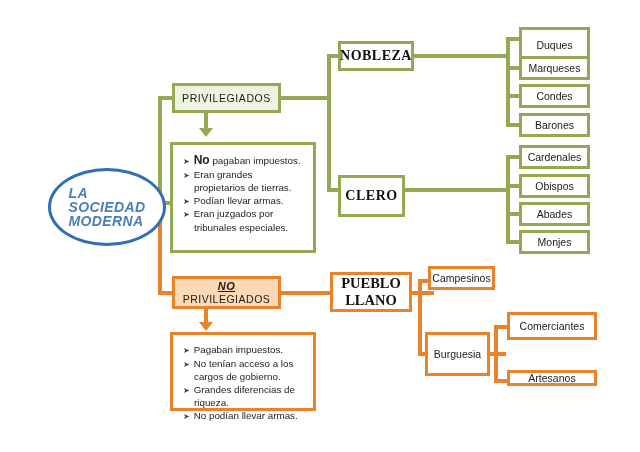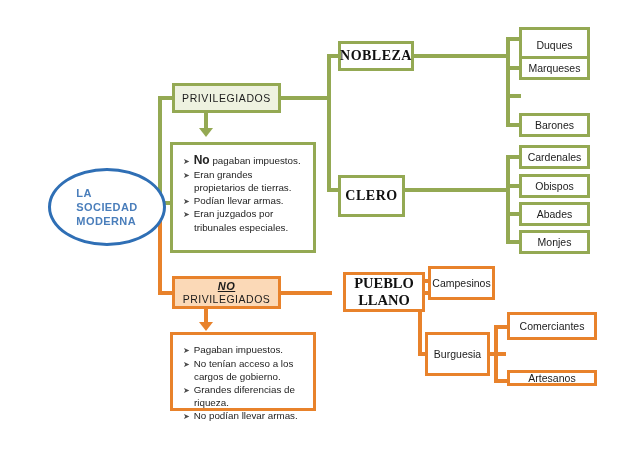--- a/index.html
+++ b/index.html
@@ -56,21 +56,20 @@
   .lbl-leaf {
     font-size: 10.5px;
     color: #1b1b1b;
   }
   .lbl-two-line {
     font-family: "Liberation Serif", serif;
     font-weight: bold;
     font-size: 14.5px;
     line-height: 17px;
     color: #101010;
-    margin-left: 13px;
   }
   .np-label {
     font-size: 10.5px;
     line-height: 13px;
     letter-spacing: 0.5px;
     color: #1b1b1b;
   }
   .np-label .no {
     font-weight: bold;
     font-style: italic;
@@ -86,25 +85,26 @@
     height: 72px;
     border: 3px solid #2f6fb5;
     border-radius: 50%;
     background: #ffffff;
     display: flex;
     align-items: center;
     justify-content: center;
     z-index: 4;
   }
   #oval .txt {
-    font-size: 11px;
+    font-size: 14px;
     font-weight: bold;
     line-height: 14px;
     color: #4a7ebb;
     letter-spacing: 0.4px;
+    font-style: italic;
   }
   
   .detail {
     position: absolute;
     box-sizing: border-box;
     background: #ffffff;
     z-index: 3;
     padding: 9px 8px 20px 10px;
   }
   .detail ul {
@@ -225,20 +225,23 @@
 
   <div class="node g-border lbl-heavy" style="left:338px; top:41px; width:76px; height:30px;">
     <span>NOBLEZA</span>
   </div>
   <div class="node g-border lbl-leaf" style="left:519px; top:27px; width:71px; height:36px;">
     <span>Duques</span>
   </div>
   <div class="node g-border lbl-leaf" style="left:519px; top:56px; width:71px; height:24px;">
     <span>Marqueses</span>
   </div>
+  <div class="node g-border lbl-leaf" style="left:519px; top:84px; width:71px; height:24px;">
+    <span>Condes</span>
+  </div>
   <div class="node g-border lbl-leaf" style="left:519px; top:113px; width:71px; height:24px;text-align:center;">
     <span>Barones</span>
   </div>
 
   <div class="node g-border lbl-heavy" style="left:338px; top:175px; width:67px; height:42px;">
     <span>CLERO</span>
   </div>
   <div class="node g-border lbl-leaf" style="left:519px; top:145px; width:71px; height:24px;">
     <span>Cardenales</span>
   </div>
@@ -268,21 +271,21 @@
     </ul>
   </div>
 
   <div class="node o-border lbl-two-line" style="left:330px; top:272px; width:82px; height:40px;">
     <div>
       <span>PUEBLO</span><br>
       <span>LLANO</span>
     </div>
   </div>
 
-  <div class="node o-border lbl-leaf" style="left:428px; top:266px; width:67px; height:34px;">
+  <div class="node o-border lbl-leaf" style="left:428px; top:266px; width:67px; height:24px;">
     <span>Campesinos</span>
   </div>
   <div class="node o-border lbl-leaf" style="left:425px; top:332px; width:65px; height:44px;">
     <span>Burguesia</span>
   </div>
   <div class="node o-border lbl-leaf" style="left:507px; top:312px; width:90px; height:28px;">
     <span>Comerciantes</span>
   </div>
   <div class="node o-border lbl-leaf" style="left:507px; top:370px; width:90px; height:16px;">
     <span>Artesanos</span>

